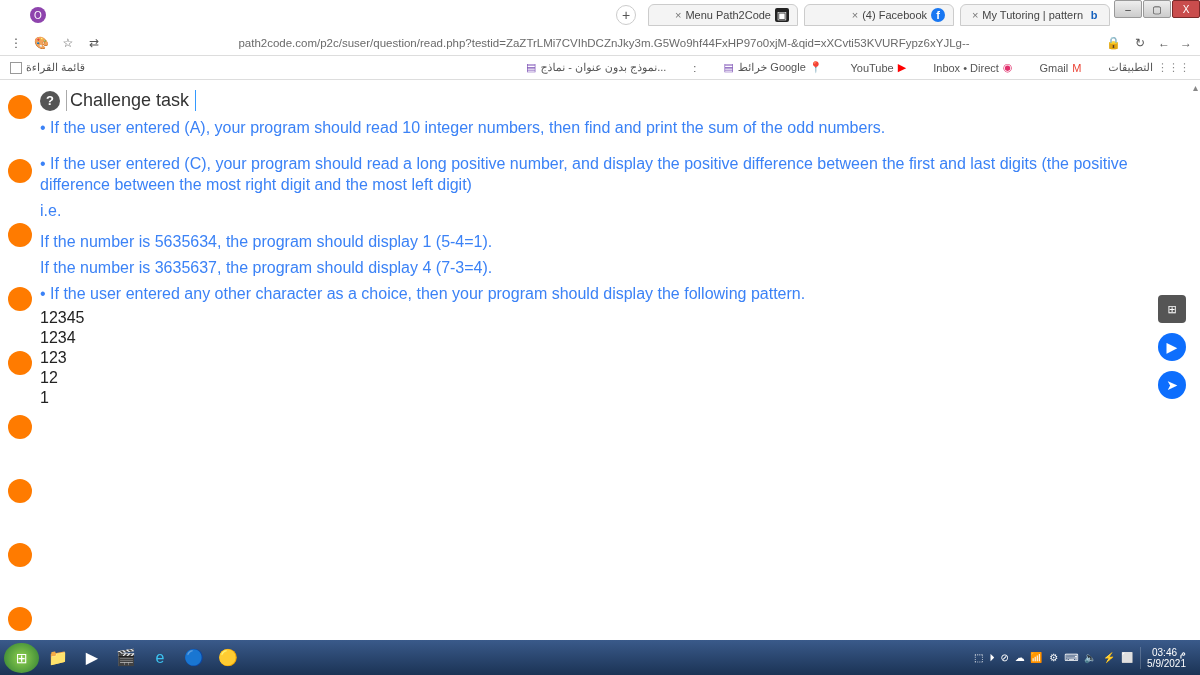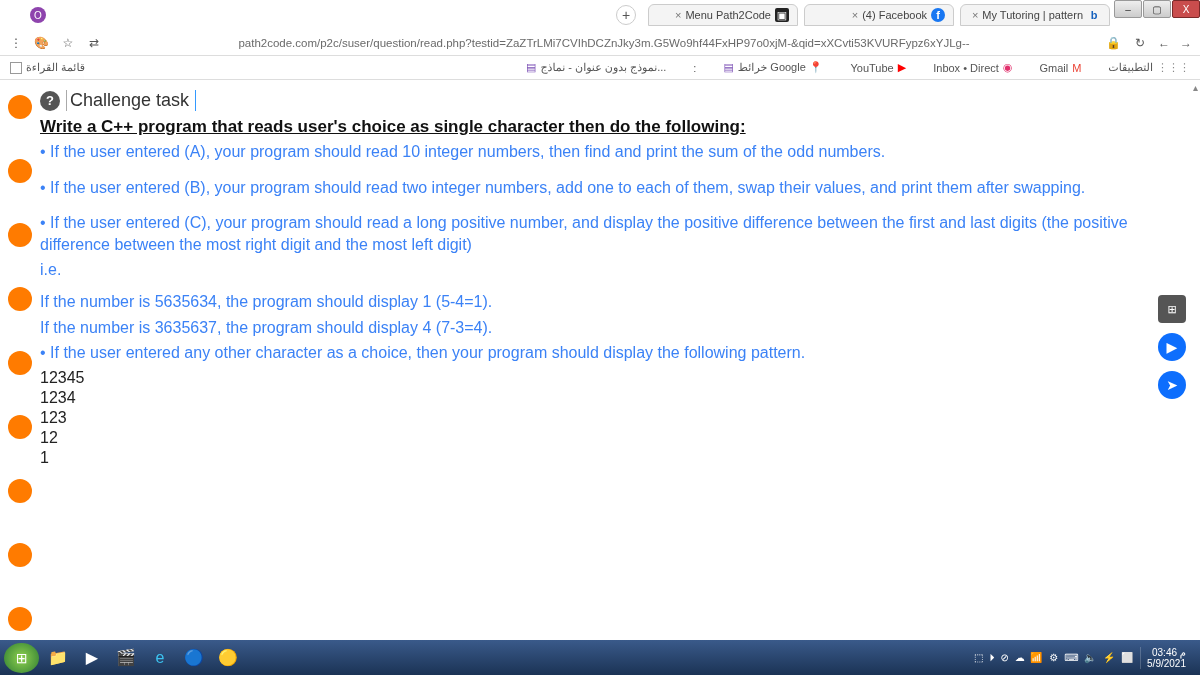--- a/index.html
+++ b/index.html
@@ -153,23 +153,21 @@
   <div class="odot"></div>
   <div class="odot"></div>
   <div class="odot"></div>
 </div>
 
 <div class="content">
   <div class="ch-head">
     <span class="q">?</span>
     <span class="txt">Challenge task</span>
   </div>
-  <div class="prompt">Write a C++ program that reads user's choice as single character then do the following:</div>
   <div class="para">• If the user entered (A), your program should read 10 integer numbers, then find and print the sum of the odd numbers.</div>
-  <div class="para" style="margin-top:14px">• If the user entered (B), your program should read two integer numbers, add one to each of them, swap their values, and print them after swapping.</div>
   <div class="para" style="margin-top:14px">• If the user entered (C), your program should read a long positive number, and display the positive difference between the first and last digits (the positive difference between the most right digit and the most left digit)</div>
   <div class="para">i.e.</div>
   <div class="para" style="margin-top:10px">If the number is 5635634, the program should display 1 (5-4=1).</div>
   <div class="para">If the number is 3635637, the program should display 4 (7-3=4).</div>
   <div class="para" style="">• If the user entered any other character as a choice, then your program should display the following pattern.</div>
   <div class="pattern">
     <div>12345</div>
     <div>1234</div>
     <div>123</div>
     <div>12</div>

